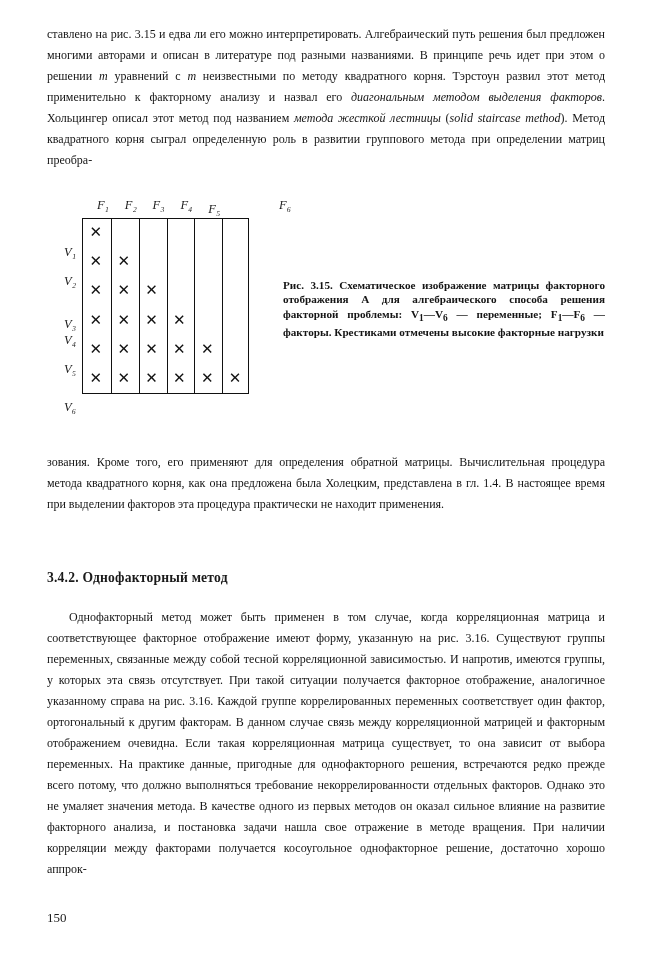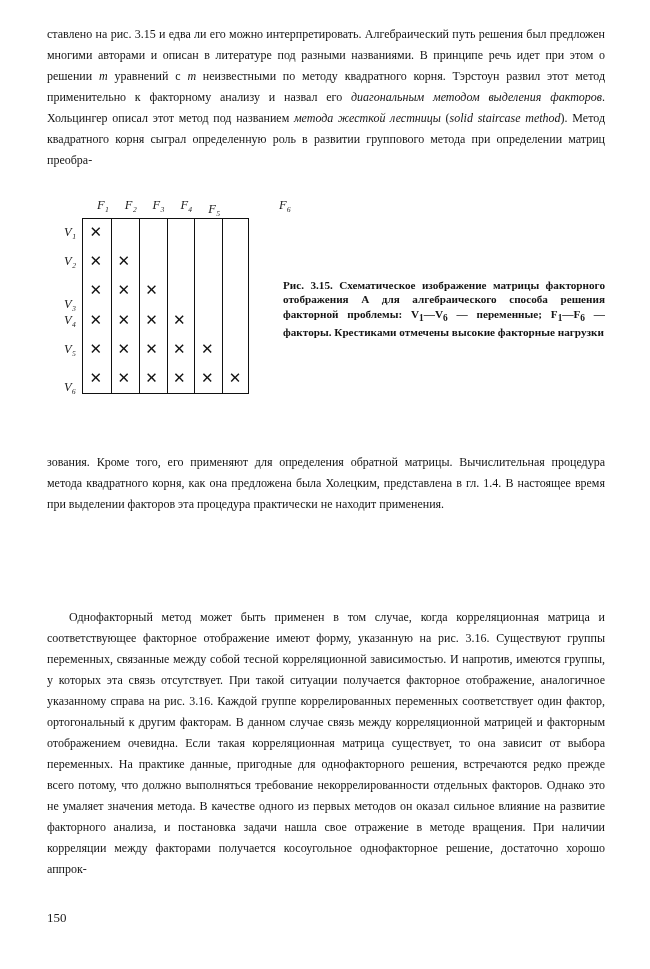--- a/index.html
+++ b/index.html
@@ -61,20 +61,21 @@
     font-family: "Liberation Serif", serif;
     text-align: right;
     width: 26px;
   }
   .rowlab {
     position: absolute;
     font-style: italic;
     font-size: 12.5px;
     text-align: right;
     width: 22px;
+    margin-top: 20px;
   }
   .grid {
     position: absolute;
     left: 32px;
     top: 22px;
     width: 167px;
     height: 176px;
     border: 1.6px solid #111;
     box-sizing: border-box;
   }
@@ -204,20 +205,21 @@
         </div>
     </div>
   </div>
 
   <div id="caption">Рис. 3.15. Схематическое изображение матрицы факторного отображения А для алгебраического способа решения факторной проблемы: V<sub>1</sub>—V<sub>6</sub> — переменные; F<sub>1</sub>—F<sub>6</sub> — факторы. Крестиками отмечены высокие факторные нагрузки</div>
 
   <div class="para" id="para-mid">
     <p>зования. Кроме того, его применяют для определения обратной матрицы. Вычислительная процедура метода квадратного корня, как она предложена была Холецким, представлена в гл. 1.4. В настоящее время при выделении факторов эта процедура практически не находит применения.</p>
   </div>
 
+  <div id="heading">3.4.2. Однофакторный метод</div>
 
   <div class="para" id="para-bottom">
     <p class="indent">Однофакторный метод может быть применен в том случае, когда корреляционная матрица и соответствующее факторное отображение имеют форму, указанную на рис. 3.16. Существуют группы переменных, связанные между собой тесной корреляционной зависимостью. И напротив, имеются группы, у которых эта связь отсутствует. При такой ситуации получается факторное отображение, аналогичное указанному справа на рис. 3.16. Каждой группе коррелированных переменных соответствует один фактор, ортогональный к другим факторам. В данном случае связь между корреляционной матрицей и факторным отображением очевидна. Если такая корреляционная матрица существует, то она зависит от выбора переменных. На практике данные, пригодные для однофакторного решения, встречаются редко прежде всего потому, что должно выполняться требование некоррелированности отдельных факторов. Однако это не умаляет значения метода. В качестве одного из первых методов он оказал сильное влияние на развитие факторного анализа, и постановка задачи нашла свое отражение в методе вращения. При наличии корреляции между факторами получается косоугольное однофакторное решение, достаточно хорошо аппрок-</p>
   </div>
 
   <div id="pagenum">150</div>
 
 </div>
 
 </body></html>

